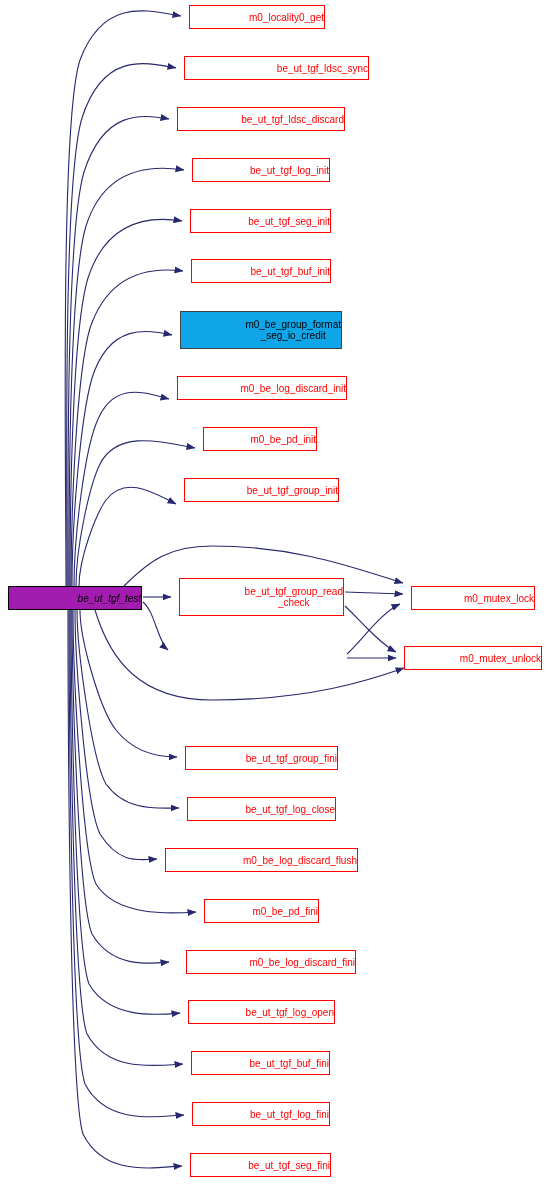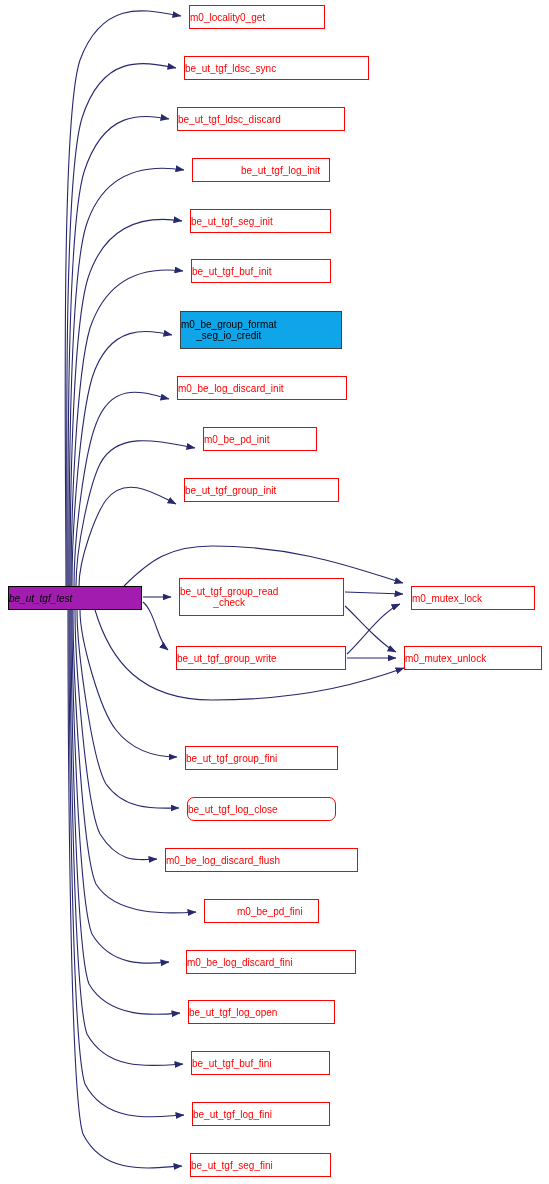--- a/index.html
+++ b/index.html
@@ -21,21 +21,21 @@
     top: 0;
     width: 549px;
     height: 1184px;
     pointer-events: none;
   }
   .node {
     position: absolute;
     box-sizing: border-box;
     display: flex;
     align-items: center;
-    justify-content: flex-start;
+    justify-content: flex-end;
     text-align: center;
     font-size: 10px;
     line-height: 11px;
     white-space: pre-line;
     background: #ffffff;
     border: 1px solid #ff0000;
     color: #ff0000;
   }
   .node.root {
     background: #a21caf;
@@ -98,25 +98,24 @@
   <div class="node" style="left:192px;top:158px;width:138px;height:24px;padding-left:48px;"><span>be_ut_tgf_log_init</span></div>
   <div class="node" style="left:190px;top:209px;width:141px;height:24px;"><span>be_ut_tgf_seg_init</span></div>
   <div class="node" style="left:191px;top:259px;width:140px;height:24px;"><span>be_ut_tgf_buf_init</span></div>
   <div class="node plain" style="left:180px;top:311px;width:162px;height:38px;"><span>m0_be_group_format
 _seg_io_credit</span></div>
   <div class="node" style="left:177px;top:376px;width:170px;height:24px;"><span>m0_be_log_discard_init</span></div>
   <div class="node" style="left:203px;top:427px;width:114px;height:24px;"><span>m0_be_pd_init</span></div>
   <div class="node" style="left:184px;top:478px;width:155px;height:24px;"><span>be_ut_tgf_group_init</span></div>
   <div class="node" style="left:179px;top:578px;width:165px;height:38px;"><span>be_ut_tgf_group_read
 _check</span></div>
-  <div class="node" style="left:176px;top:646px;width:170px;height:24px;"><span>be_ut_tgf_group_write</span></div>
   <div class="node" style="left:411px;top:586px;width:124px;height:24px;"><span>m0_mutex_lock</span></div>
   <div class="node" style="left:404px;top:646px;width:138px;height:24px;"><span>m0_mutex_unlock</span></div>
   <div class="node" style="left:185px;top:746px;width:153px;height:24px;"><span>be_ut_tgf_group_fini</span></div>
-  <div class="node" style="left:187px;top:797px;width:149px;height:24px;border-radius:7px;"><span>be_ut_tgf_log_close</span></div>
+  <div class="node" style="left:187px;top:797px;width:149px;height:24px;"><span>be_ut_tgf_log_close</span></div>
   <div class="node" style="left:165px;top:848px;width:193px;height:24px;"><span>m0_be_log_discard_flush</span></div>
   <div class="node" style="left:204px;top:899px;width:115px;height:24px;padding-left:32px;"><span>m0_be_pd_fini</span></div>
   <div class="node" style="left:177px;top:950px;width:170px;height:24px;margin-left:9px;"><span>m0_be_log_discard_fini</span></div>
   <div class="node" style="left:188px;top:1000px;width:147px;height:24px;"><span>be_ut_tgf_log_open</span></div>
   <div class="node" style="left:191px;top:1051px;width:139px;height:24px;"><span>be_ut_tgf_buf_fini</span></div>
   <div class="node" style="left:192px;top:1102px;width:138px;height:24px;"><span>be_ut_tgf_log_fini</span></div>
   <div class="node" style="left:190px;top:1153px;width:141px;height:24px;"><span>be_ut_tgf_seg_fini</span></div>
 
 </div>
 

